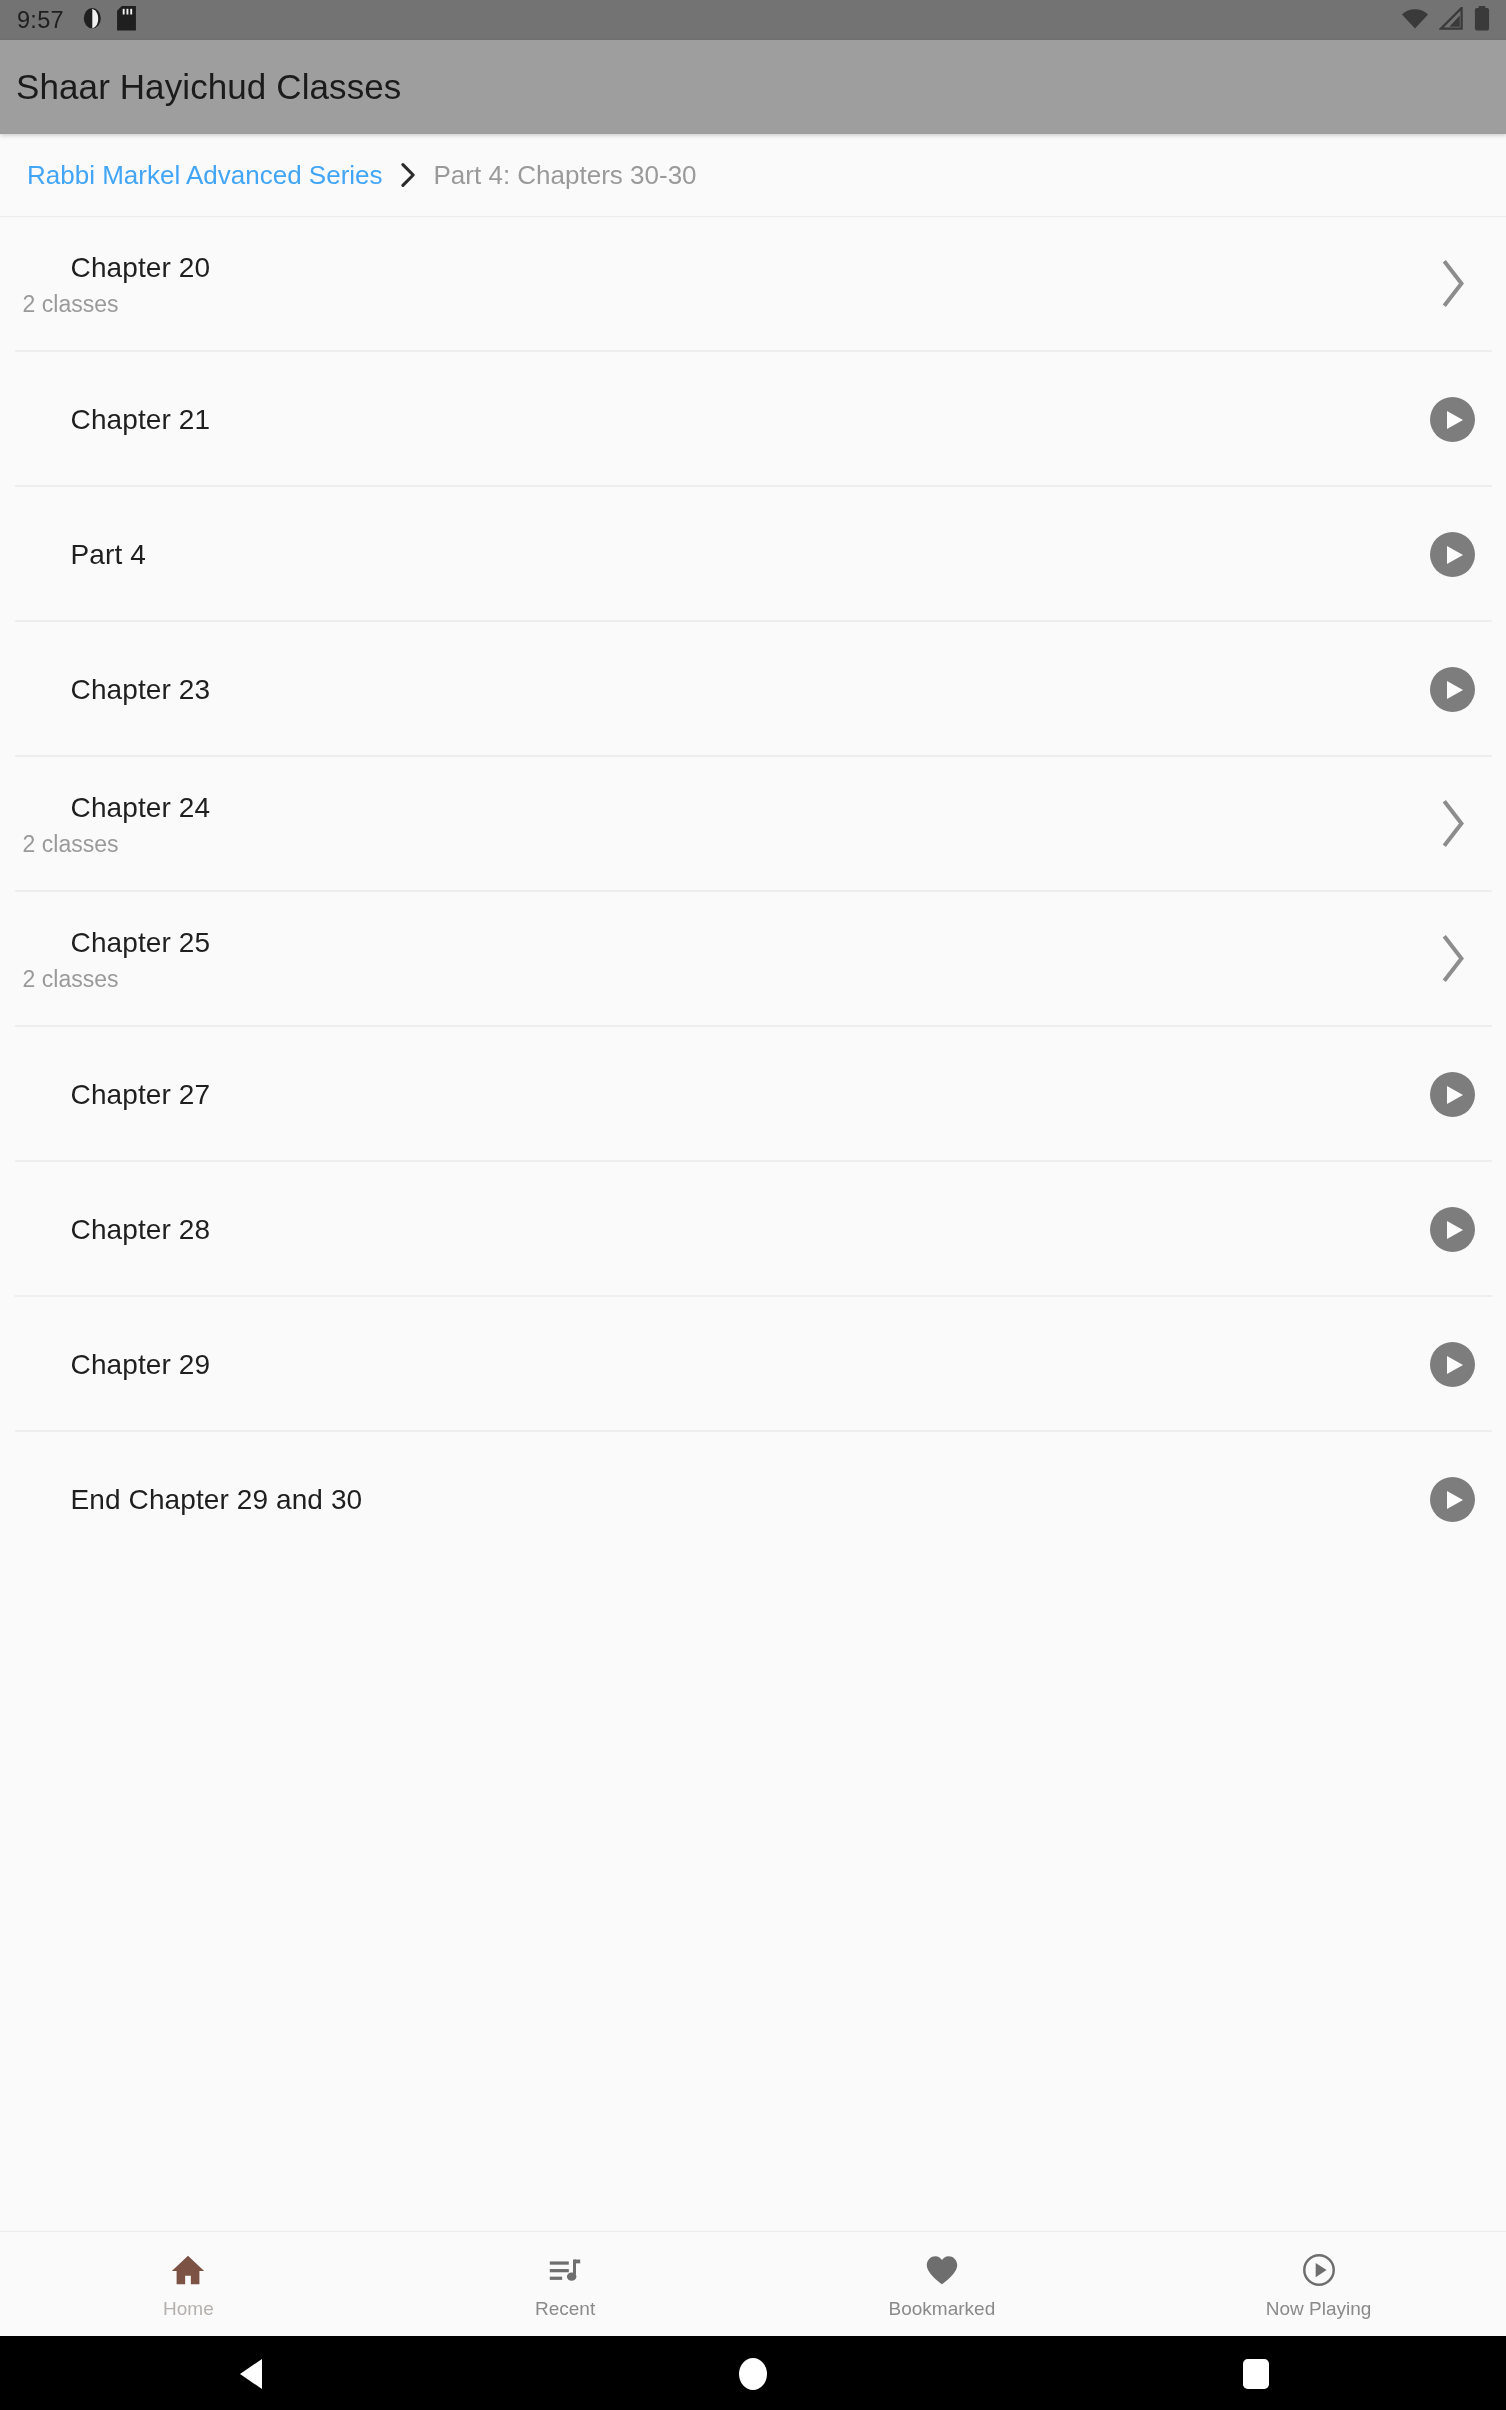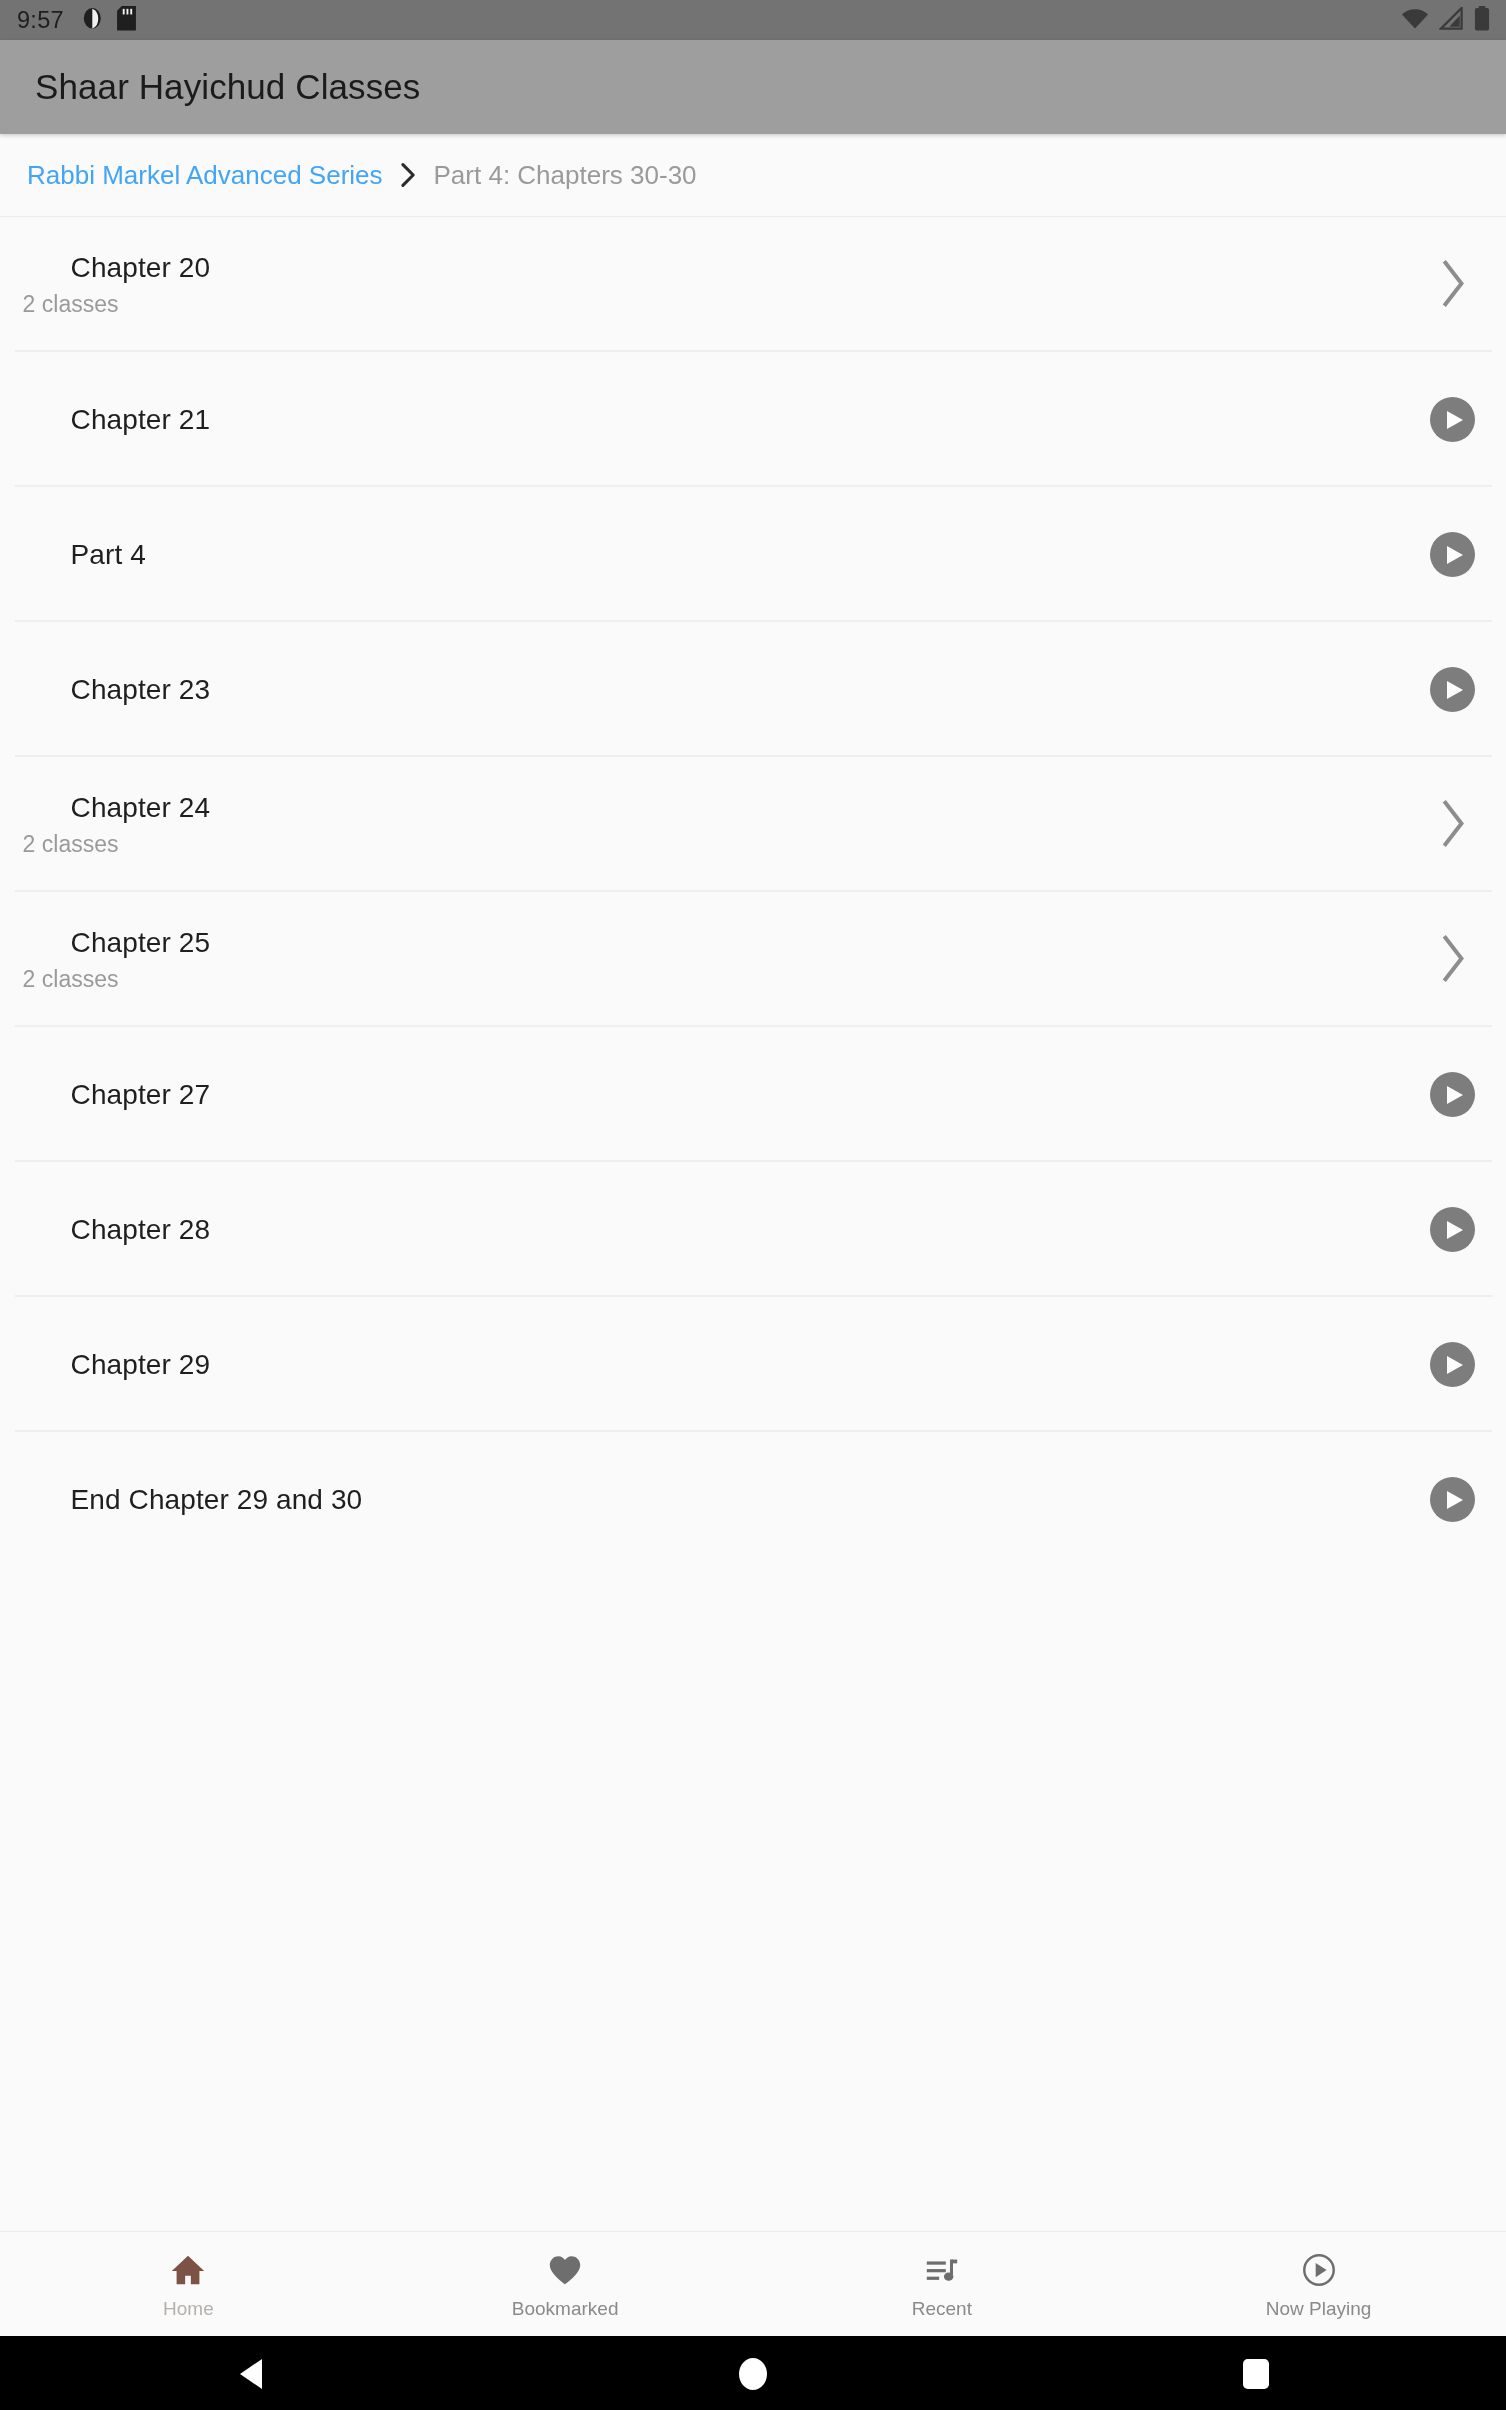--- a/index.html
+++ b/index.html
@@ -29,21 +29,21 @@
   }
   .status-left-icons { display:flex; align-items:center; gap:13px; margin-left:17px; }
   .status-right { margin-left:auto; display:flex; align-items:center; gap:10.4px; }
   .sb-ico { display:block; }
 
   
   .app-bar {
     height:94px; flex:0 0 94px;
     background:#9e9e9e;
     display:flex; align-items:center;
-    padding:0 35px;
+    padding:0 16px;
     box-shadow:0 1.9px 4.7px rgba(0,0,0,0.22);
     position:relative; z-index:4;
   }
   .app-bar-title {
     font-size:35px; color:#1b1b1b;
     letter-spacing:0.1px;
   }
 
   
   .breadcrumb {
@@ -318,45 +318,45 @@
     </div>
 
   <div class="bottom-nav" id="bottom-nav">
       <div class="nav-item active">
         <div class="nav-icon">
           <svg width="38" height="38" viewBox="0 0 40 40">
             <path d="M20 5 L37 21 h-5 v14 h-9 v-9 h-6 v9 h-9 v-14 h-5 Z" fill="#7b5243"></path>
           </svg>
         </div>
         <div class="nav-label">Home</div>
-      </div>
-      <div class="nav-item">
-        <div class="nav-icon">
-          <svg width="38" height="38" viewBox="0 0 40 40">
-            <path d="M20 35 C20 35 4 24 4 15 C4 9 8.6 5.5 13 5.5 C16.4 5.5 18.8 7.4 20 9.6 C21.2 7.4 23.6 5.5 27 5.5 C31.4 5.5 36 9 36 15 C36 24 20 35 20 35 Z" fill="#6e6e6e"></path>
-          </svg>
-        </div>
-        <div class="nav-label">Bookmarked</div>
       </div>
       <div class="nav-item">
         <div class="nav-icon">
           <svg width="38" height="38" viewBox="0 0 40 40">
             <rect x="4" y="11" width="20" height="3.4" fill="#6e6e6e"></rect>
             <rect x="4" y="19" width="20" height="3.4" fill="#6e6e6e"></rect>
             <rect x="4" y="27" width="13" height="3.4" fill="#6e6e6e"></rect>
             <path d="M30 9 v16" stroke="#6e6e6e" stroke-width="3.2" fill="none"></path>
             <path d="M30 9 h6 v4 h-6 z" fill="#6e6e6e"></path>
             <ellipse cx="27" cy="27" rx="5" ry="4.4" fill="#6e6e6e"></ellipse>
           </svg>
         </div>
         <div class="nav-label">Recent</div>
       </div>
       <div class="nav-item">
         <div class="nav-icon">
           <svg width="38" height="38" viewBox="0 0 40 40">
+            <path d="M20 35 C20 35 4 24 4 15 C4 9 8.6 5.5 13 5.5 C16.4 5.5 18.8 7.4 20 9.6 C21.2 7.4 23.6 5.5 27 5.5 C31.4 5.5 36 9 36 15 C36 24 20 35 20 35 Z" fill="#6e6e6e"></path>
+          </svg>
+        </div>
+        <div class="nav-label">Bookmarked</div>
+      </div>
+      <div class="nav-item">
+        <div class="nav-icon">
+          <svg width="38" height="38" viewBox="0 0 40 40">
             <circle cx="20" cy="20" r="15.5" fill="none" stroke="#6e6e6e" stroke-width="2.6"></circle>
             <path d="M16.5 12.5 L28 20 L16.5 27.5 Z" fill="#6e6e6e"></path>
           </svg>
         </div>
         <div class="nav-label">Now Playing</div>
       </div>
     </div>
 
   <div class="sys-nav">
     <div class="sys-btn">

